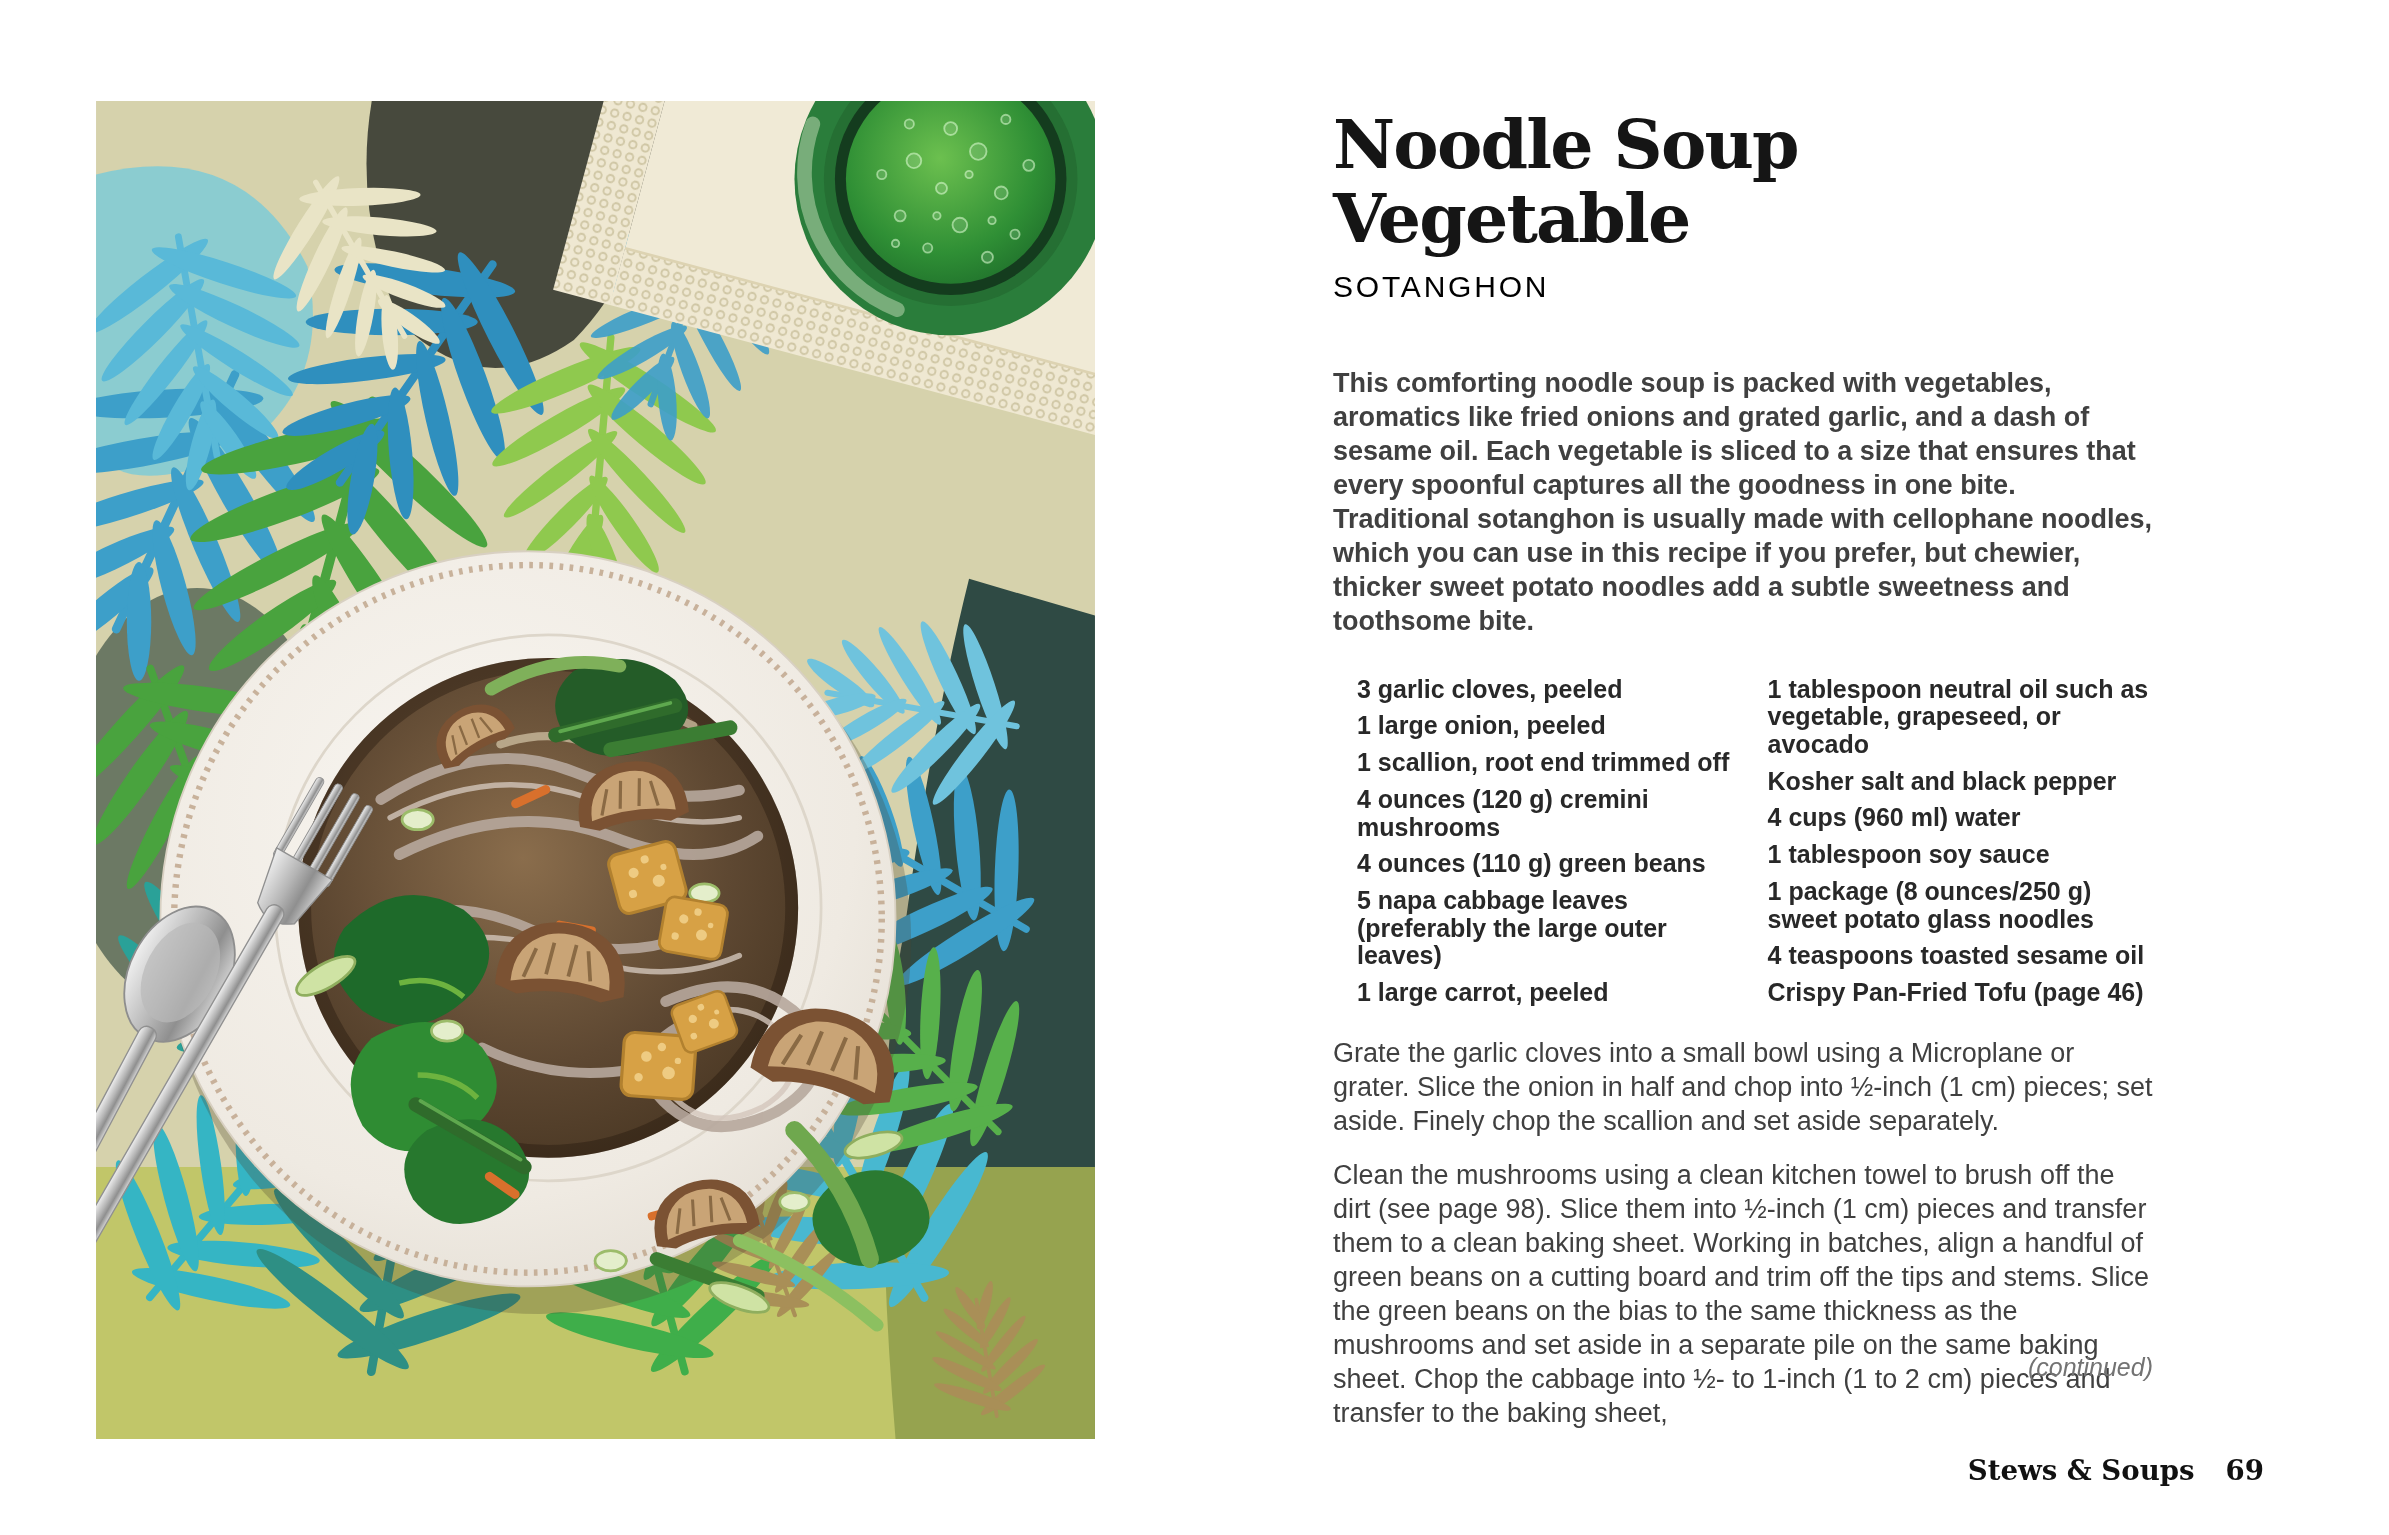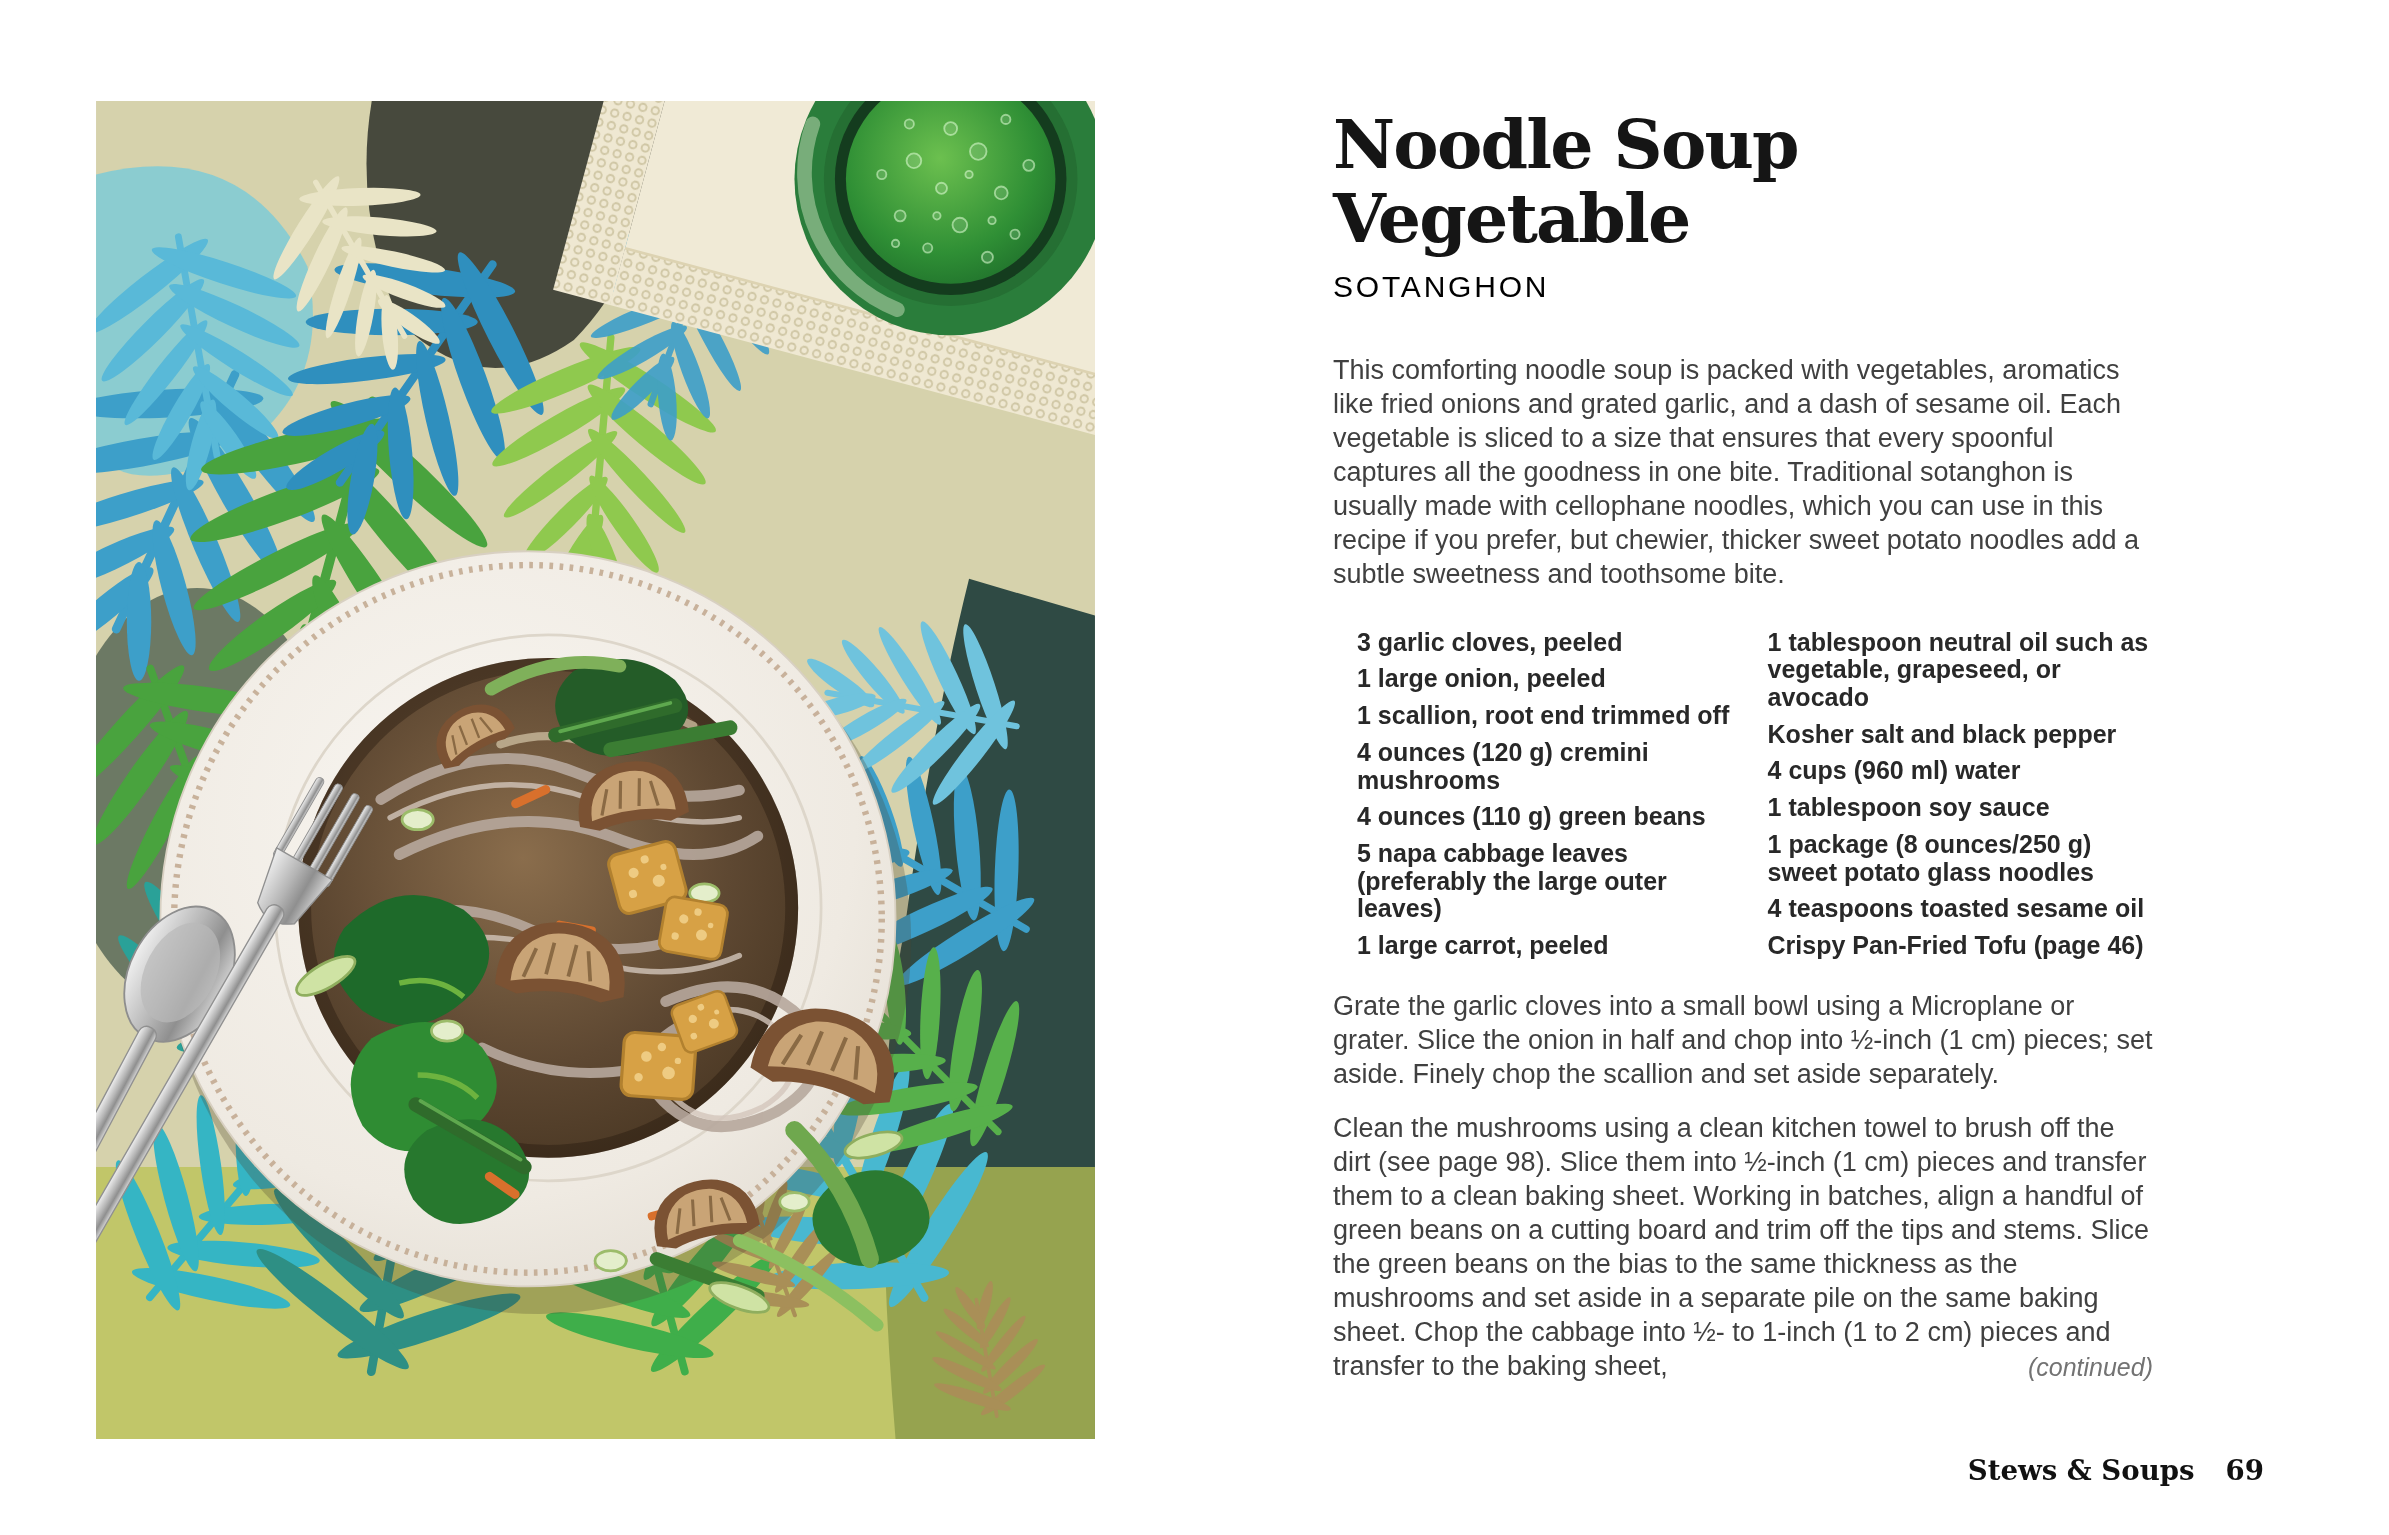--- a/index.html
+++ b/index.html
@@ -4,21 +4,21 @@
 <style>
   html,body{margin:0;padding:0;background:#ffffff;}
   .page{position:relative;width:2389px;height:1536px;background:#ffffff;overflow:hidden;
         font-family:"Liberation Sans", sans-serif;color:#3b3b3b;}
   .photo{position:absolute;left:96px;top:101px;width:999px;height:1338px;}
   .photo svg{display:block;width:100%;height:100%;}
   .recipe{position:absolute;left:1333px;top:107px;width:820px;}
   .title{font-family:"DejaVu Serif", serif;font-weight:bold;color:#151515;
          font-size:68px;line-height:74px;letter-spacing:-1.8px;}
   .subtitle{margin-top:14.7px;font-size:30px;letter-spacing:2.8px;color:#000000;font-weight:400;}
-  .intro{margin-top:49px;font-size:27px;line-height:34px;color:#404040;}
+  .intro{margin-top:62px;font-size:27px;line-height:34px;color:#404040;font-weight:bold;}
   .serves{margin-top:16.5px;padding-left:24px;font-size:26px;letter-spacing:1.4px;color:#e87f33;}
   .ingredients{margin-top:38px;padding-left:24px;display:flex;gap:21px;}
   .ing-col{list-style:none;margin:0;padding:0;font-size:25px;line-height:27.6px;
            font-weight:bold;color:#282828;}
   .ing-col li{margin-bottom:9.2px;}
   .col1{width:390px;padding-right:14.7px;}
   .col2{width:401px;}
   .steps{margin-top:20px;font-size:27px;line-height:34px;color:#404040;}
   .steps p{margin:0 0 20px 0;}
   .continued{position:absolute;left:1333px;top:1353px;width:820px;text-align:right;

